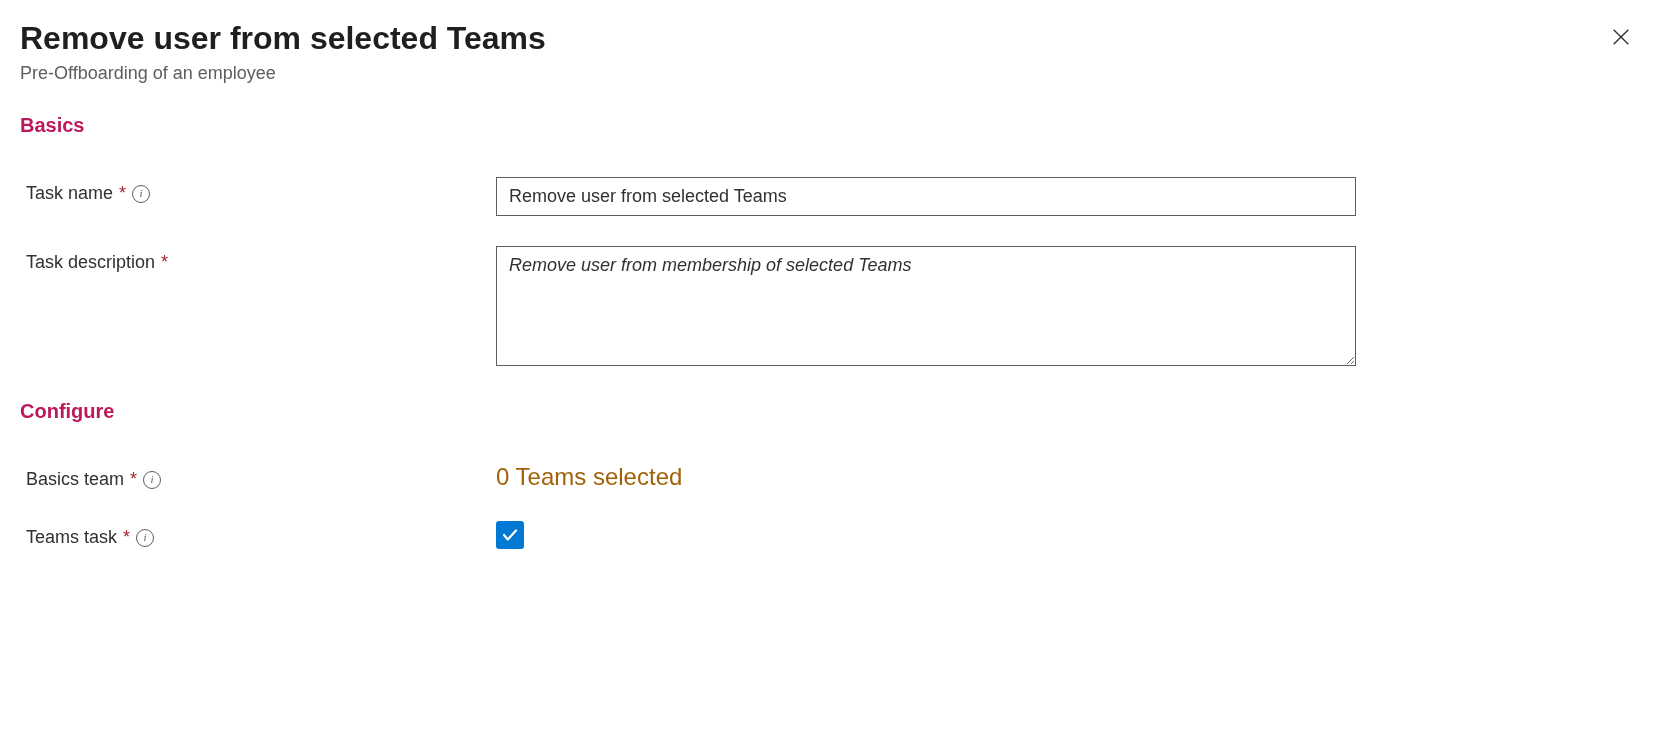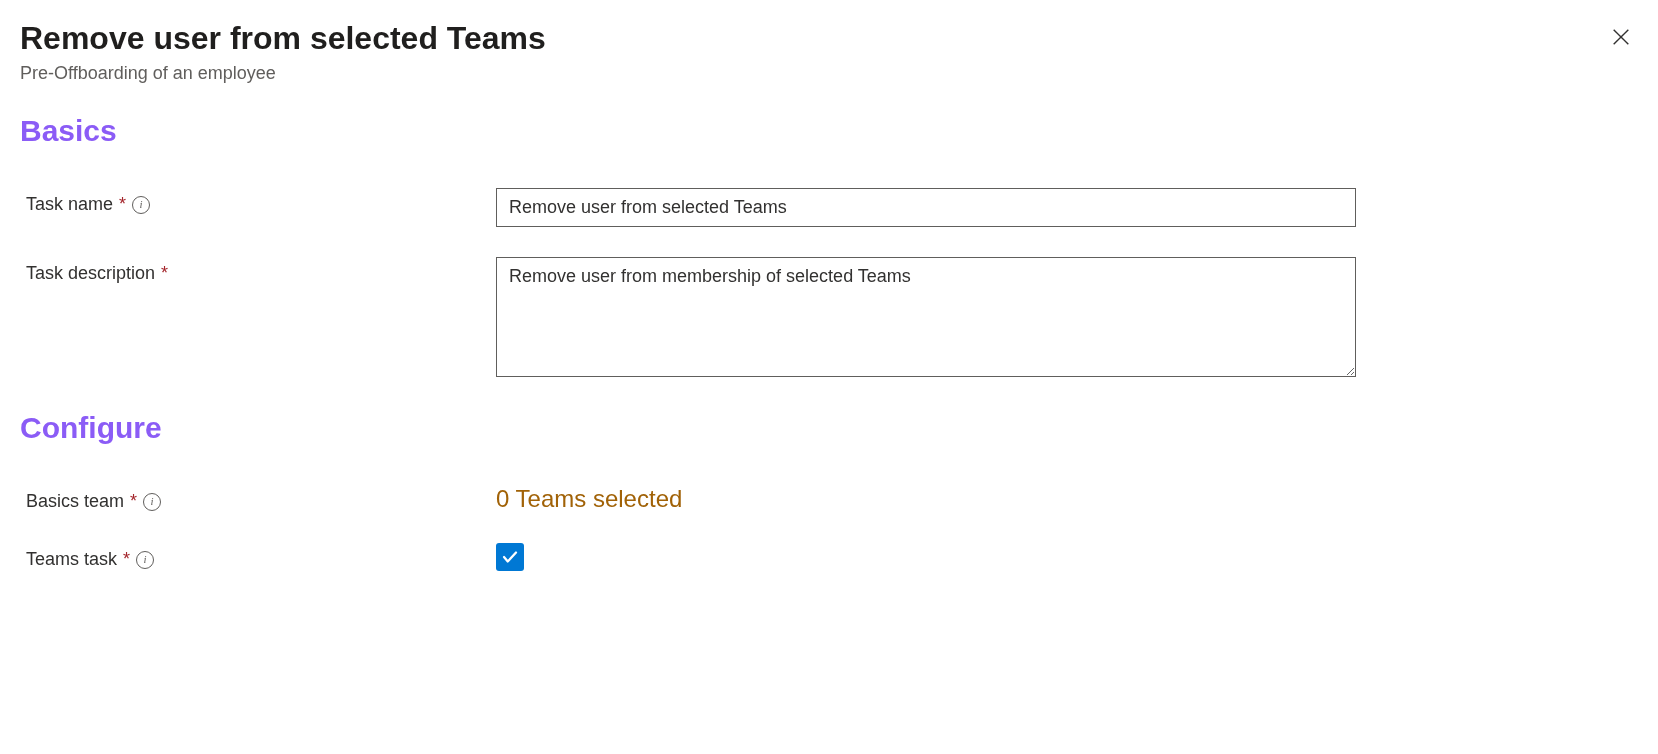--- a/index.html
+++ b/index.html
@@ -41,23 +41,23 @@
       display: flex;
       align-items: center;
       justify-content: center;
     }
     .close-button svg {
       width: 22px;
       height: 22px;
       stroke: #323130;
     }
     .section-heading {
-      font-size: 30px;
+      font-size: 20px;
       font-weight: 600;
-      color: #8b5cf6;
+      color: #be185d;
       margin-bottom: 40px;
     }
     .form-row {
       display: flex;
       align-items: flex-start;
       margin-bottom: 30px;
       margin-left: 6px;
     }
     .form-label-cell {
       width: 470px;
@@ -106,20 +106,21 @@
     .textarea-input {
       width: 100%;
       padding: 8px 12px;
       font-size: 18px;
       font-family: inherit;
       border: 1px solid #605e5c;
       background: #ffffff;
       color: #323130;
       resize: vertical;
       min-height: 120px;
+      font-style: italic;
     }
     .link-value {
       font-size: 24px;
       color: #a16207;
       cursor: pointer;
       text-decoration: none;
     }
     .section-gap {
       margin-top: 10px;
       margin-bottom: 40px;

